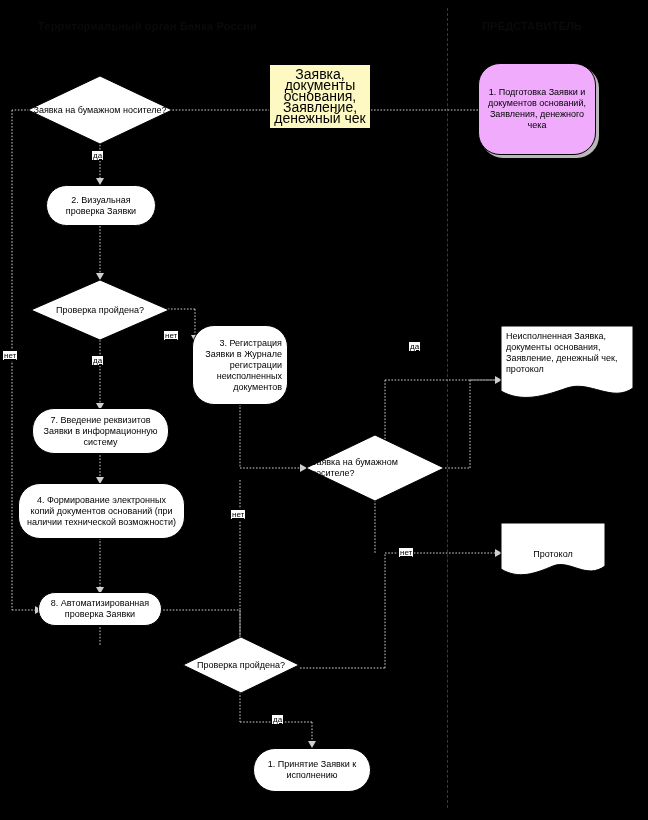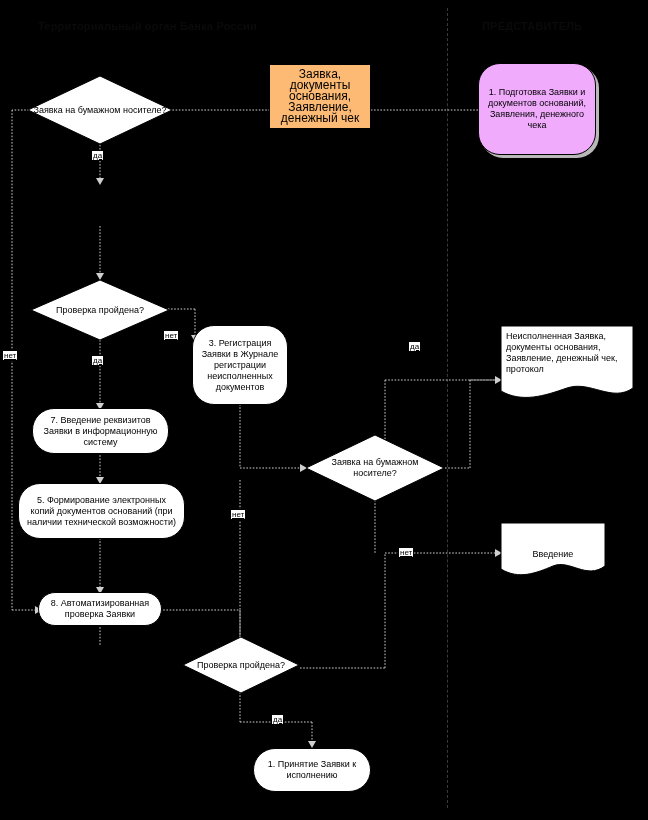--- a/index.html
+++ b/index.html
@@ -45,29 +45,29 @@
     background:#f0abfc;
     box-shadow:3px 3px 0 #b8b8b8;
   }
   .diamond-wrap{position:absolute;}
   .diamond-wrap .dshape{
     position:absolute;left:0;top:0;width:100%;height:100%;
   }
   .diamond-wrap .dlabel{
     position:absolute;left:0;top:0;width:100%;height:100%;
     display:flex;align-items:center;justify-content:center;
-    text-align:center;color:#000;font-size:9px;line-height:11px;
+    color:#000;font-size:9px;line-height:11px;
     padding:0 6px;box-sizing:border-box;
   }
   .databox{
     position:absolute;
-    background:#fdba74;
+    background:#fef9c3;
     border:1px solid #000;
     display:flex;align-items:center;justify-content:center;
-    text-align:center;color:#000;font-size:12px;line-height:11px;
+    text-align:center;color:#000;font-size:14px;line-height:11px;
     box-sizing:border-box;padding:3px 4px;
   }
   .docshape{position:absolute;}
   .docshape svg{position:absolute;left:0;top:0;}
   .docshape .dtext{
     position:absolute;left:0;top:0;width:100%;
     display:flex;align-items:flex-start;justify-content:center;
     text-align:left;color:#000;font-size:9px;line-height:11px;
     box-sizing:border-box;padding:6px 6px 0 6px;
   }
@@ -169,38 +169,41 @@
     <span>Заявка, документы основания, Заявление, денежный чек</span>
   </div>
 
   <div class="diamond-wrap" style="left:27px;top:75px;width:146px;height:70px;">
     <svg class="dshape" viewBox="0 0 146 70" preserveAspectRatio="none">
       <polygon points="73,1 145,35 73,69 1,35" fill="#ffffff" stroke="#000000" stroke-width="1"></polygon>
     </svg>
     <div class="dlabel">Заявка на бумажном носителе?</div>
   </div>
 
+  <div class="node proc" style="left:46px;top:185px;width:110px;height:41px;">
+    <span>2. Визуальная проверка Заявки</span>
+  </div>
 
   <div class="diamond-wrap" style="left:30px;top:279px;width:140px;height:62px;">
     <svg class="dshape" viewBox="0 0 140 62" preserveAspectRatio="none">
       <polygon points="70,1 139,31 70,61 1,31" fill="#ffffff" stroke="#000000" stroke-width="1"></polygon>
     </svg>
     <div class="dlabel">Проверка пройдена?</div>
   </div>
 
-  <div class="node proc" style="left:192px;top:325px;width:96px;height:80px;">
+  <div class="node proc" style="left:192px;top:325px;width:96px;height:80px;text-align:right;">
     <span>3. Регистрация Заявки в Журнале регистрации неисполненных документов</span>
   </div>
 
   <div class="node proc" style="left:32px;top:408px;width:137px;height:46px;">
     <span>7. Введение реквизитов Заявки в информационную систему</span>
   </div>
 
   <div class="node proc" style="left:18px;top:483px;width:167px;height:56px;">
-    <span>5. Формирование электронных копий документов оснований (при наличии технической возможности)</span>
+    <span>4. Формирование электронных копий документов оснований (при наличии технической возможности)</span>
   </div>
 
   <div class="node proc" style="left:38px;top:592px;width:124px;height:34px;">
     <span>8. Автоматизированная проверка Заявки</span>
   </div>
 
   <div class="diamond-wrap" style="left:305px;top:434px;width:140px;height:68px;">
     <svg class="dshape" viewBox="0 0 140 68" preserveAspectRatio="none">
       <polygon points="70,1 139,34 70,67 1,34" fill="#ffffff" stroke="#000000" stroke-width="1"></polygon>
     </svg>
@@ -222,21 +225,21 @@
     <svg width="134" height="78" viewBox="0 0 134 78" preserveAspectRatio="none">
       <path d="M1,1 L133,1 L133,63 C112,78 90,55 67,63 C44,71 22,78 1,66 Z" fill="#ffffff" stroke="#000000" stroke-width="1"></path>
     </svg>
     <div class="dtext" style="height:78px;">Неисполненная Заявка, документы основания, Заявление, денежный чек, протокол</div>
   </div>
 
   <div class="docshape" style="left:500px;top:522px;width:106px;height:58px;">
     <svg width="106" height="58" viewBox="0 0 106 58" preserveAspectRatio="none">
       <path d="M1,1 L105,1 L105,44 C86,58 70,37 53,44 C36,51 19,58 1,47 Z" fill="#ffffff" stroke="#000000" stroke-width="1"></path>
     </svg>
-    <div class="dtext" style="height:58px;align-items:center;">Введение</div>
+    <div class="dtext" style="height:58px;align-items:center;">Протокол</div>
   </div>
 
   <div class="edge-label" style="left:91px;top:150px;">да</div>
   <div class="edge-label" style="left:91px;top:355px;">да</div>
   <div class="edge-label" style="left:163px;top:330px;">нет</div>
   <div class="edge-label" style="left:2px;top:350px;">нет</div>
   <div class="edge-label" style="left:230px;top:509px;">нет</div>
   <div class="edge-label" style="left:408px;top:341px;">да</div>
   <div class="edge-label" style="left:398px;top:547px;">нет</div>
   <div class="edge-label" style="left:271px;top:714px;">да</div>

